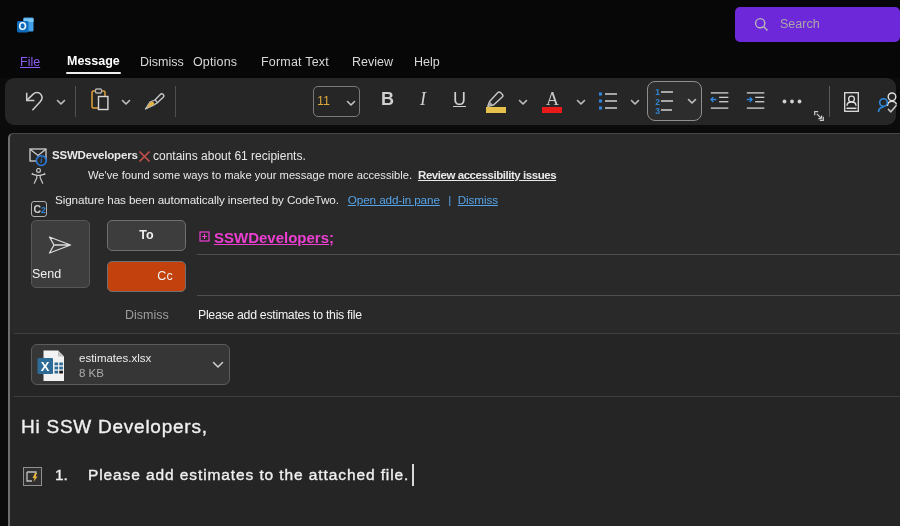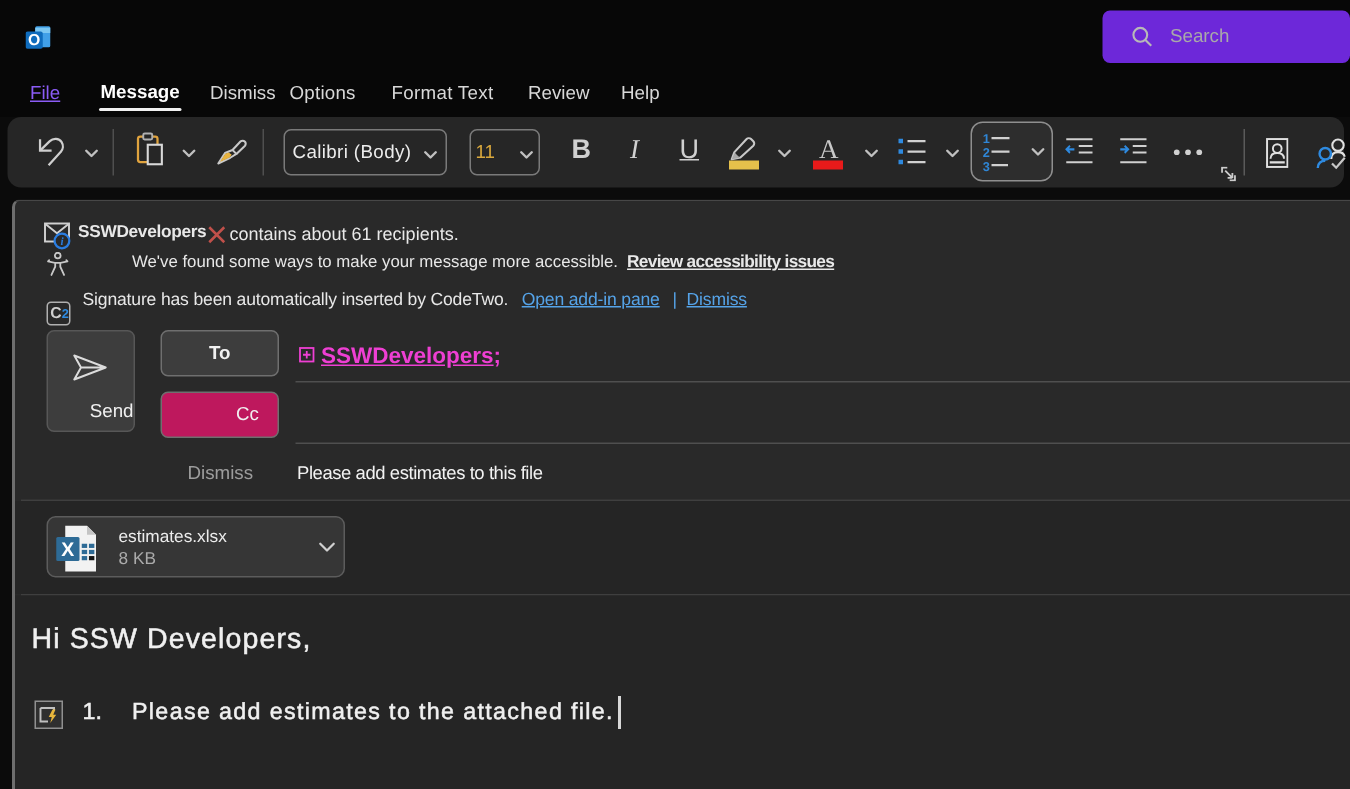--- a/index.html
+++ b/index.html
@@ -59,26 +59,20 @@
       <path d="M1.5 1.5 L5 5 L8.5 1.5" fill="none" stroke="#c0c0c0" stroke-width="1.6" stroke-linecap="round" stroke-linejoin="round"></path>
     </svg>
 
   <svg class="abs" style="left:138px;top:13px;" width="22" height="21" viewBox="0 0 22 21">
     <path d="M12 9 L17.3 3.4 C18.1 2.6 19.5 2.6 20.2 3.4 C21 4.2 21 5.5 20.2 6.3 L14.6 11.6" fill="none" stroke="#c8c8c8" stroke-width="1.4"></path>
     <path d="M12 9 L7 11 L2.5 18 L10.5 14.2 L14.6 11.6 Z" fill="none" stroke="#c8c8c8" stroke-width="1.3" stroke-linejoin="round"></path>
     <path d="M7.2 11.5 L3.6 17 L10 14 L11.5 12.2 L9.5 10.6 Z" fill="#e8b33e"></path>
   </svg>
   <div class="abs" style="left:170px;top:8px;width:1px;height:31px;background:#4f4f4f;"></div>
 
-  <div class="abs" style="left:184px;top:8px;width:109px;height:31px;border:1px solid #7a7a7a;border-radius:5px;">
-    <div class="abs" style="left:5px;top:7px;font-size:12.5px;letter-spacing:0.25px;color:#ececec;white-space:nowrap;">Calibri (Body)</div>
-    <svg class="abs" style="left:92px;top:13px;" width="10" height="7" viewBox="0 0 10 7">
-        <path d="M1.5 1.5 L5 5 L8.5 1.5" fill="none" stroke="#c0c0c0" stroke-width="1.6" stroke-linecap="round" stroke-linejoin="round"></path>
-      </svg>
-  </div>
 
   <div class="abs" style="left:308px;top:8px;width:47px;height:31px;border:1px solid #7a7a7a;border-radius:5px;text-align:right;">
     <div class="abs" style="left:3px;top:7px;font-size:12.5px;color:#d8a73c;">11</div>
     <svg class="abs" style="left:32px;top:13px;" width="10" height="7" viewBox="0 0 10 7">
         <path d="M1.5 1.5 L5 5 L8.5 1.5" fill="none" stroke="#c0c0c0" stroke-width="1.6" stroke-linecap="round" stroke-linejoin="round"></path>
       </svg>
   </div>
 
   <div class="abs" style="left:376px;top:11px;font-size:18px;font-weight:bold;color:#d0d0d0;">B</div>
   <div class="abs" style="left:415px;top:11px;font-size:18px;font-style:italic;color:#d0d0d0;font-family:'Liberation Serif',serif;">I</div>
@@ -194,24 +188,24 @@
   <div class="abs" style="left:31px;top:58px;width:16px;height:16px;border:1.3px solid #b0b0b0;border-radius:3px;margin-top:10px;">
     <div class="abs" style="left:1.5px;top:0.5px;font-size:10.5px;color:#d0d0d0;font-weight:bold;">C<span style="color:#2e8ae0;font-size:8.5px;">2</span></div>
   </div>
   <div class="abs" style="left:55px;top:59.5px;font-size:11.7px;letter-spacing:-0.1px;color:#e8e8e8;white-space:nowrap;">Signature has been automatically inserted by CodeTwo.<a style="color:#55a3e8;text-decoration:underline;margin-left:9px;">Open add-in pane</a><span style="color:#55a3e8;margin-left:8.5px;">|</span><a style="color:#55a3e8;text-decoration:underline;margin-left:6.5px;">Dismiss</a></div>
 </div>
 
 <div class="abs" style="left:31px;top:220px;width:59px;height:68px;background:#3d3d3d;border:1px solid #575757;border-radius:5px;">
   <svg class="abs" style="left:16px;top:14px;" width="24" height="20" viewBox="0 0 24 20">
     <path d="M1.5 2 L22.5 10 L1.5 18 L6 10 Z M6 10 L22.5 10" fill="none" stroke="#dcdcdc" stroke-width="1.3" stroke-linejoin="round"></path>
   </svg>
-  <div class="abs" style="left:0;top:45.5px;width:57px;text-align:right;font-size:12.5px;color:#f0f0f0;">Send</div>
+  <div class="abs" style="left:0;top:45.5px;width:57px;text-align:left;font-size:12.5px;color:#f0f0f0;">Send</div>
 </div>
 <div class="abs" style="left:107px;top:220px;width:79px;height:31px;background:#3d3d3d;border:1px solid #6f6f6f;border-radius:5px;text-align:center;line-height:29px;font-size:12.5px;color:#f0f0f0;font-weight:bold;">To</div>
-<div class="abs" style="left:107px;top:261px;width:79px;height:31px;background:#be185d;border:1px solid #6f6f6f;border-radius:5px;text-align:center;line-height:29px;font-size:12.5px;color:#f0f0f0;padding-left:37px;">Cc</div>
+<div class="abs" style="left:107px;top:261px;width:79px;height:31px;background:#c2410c;border:1px solid #6f6f6f;border-radius:5px;text-align:center;line-height:29px;font-size:12.5px;color:#f0f0f0;padding-left:37px;">Cc</div>
 
 <svg class="abs" style="left:199px;top:231px;" width="11" height="11" viewBox="0 0 11 11">
   <rect x="1" y="1" width="9" height="9" fill="none" stroke="#ee3fd3" stroke-width="1.2"></rect>
   <path d="M3 5.5 L8 5.5 M5.5 3 L5.5 8" stroke="#ee3fd3" stroke-width="1.2"></path>
 </svg>
 <div class="abs" style="left:214px;top:229px;font-size:15px;color:#ee3fd3;font-weight:bold;"><span style="text-decoration:underline;">SSWDevelopers</span>;</div>
 <div class="abs" style="left:197px;top:254px;width:703px;height:1px;background:#4f4f4f;"></div>
 <div class="abs" style="left:197px;top:295px;width:703px;height:1px;background:#4f4f4f;"></div>
 <div class="abs" style="left:125px;top:308px;font-size:12.5px;color:#9d9d9d;">Dismiss</div>
 <div class="abs" style="left:198px;top:307.5px;font-size:12.3px;letter-spacing:-0.28px;color:#f2f2f2;">Please add estimates to this file</div>

